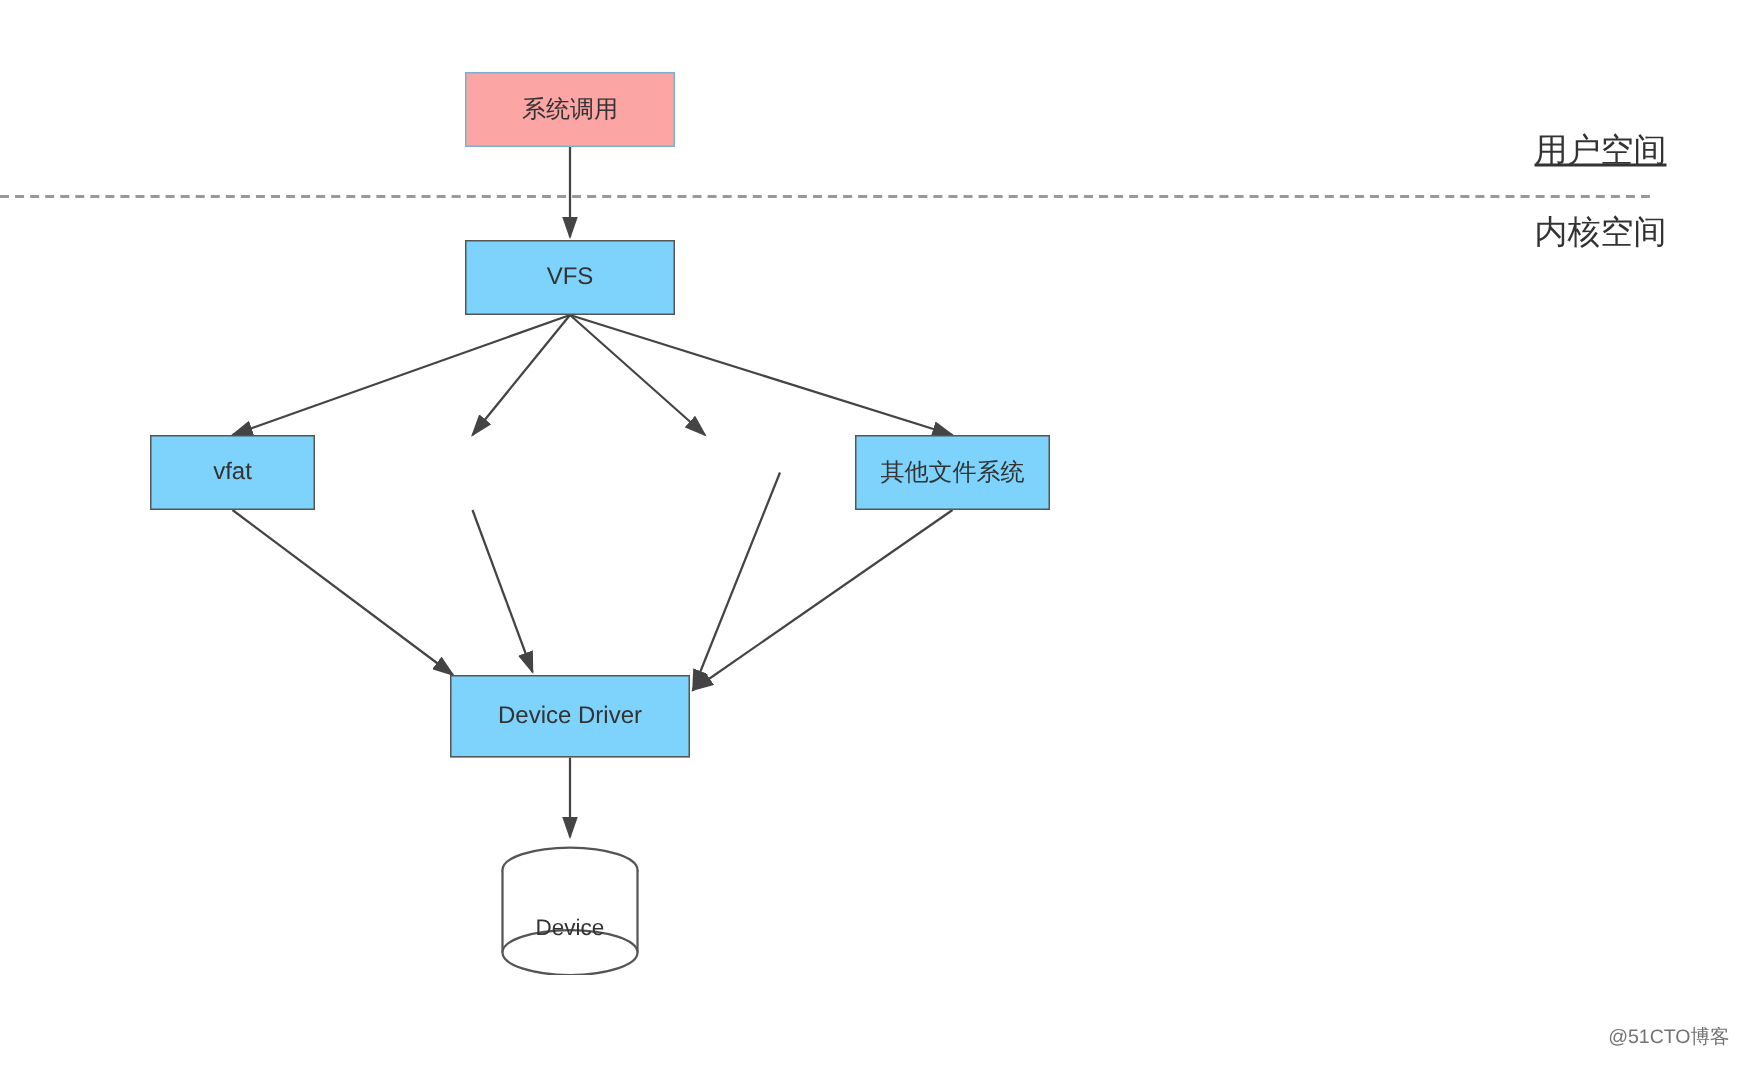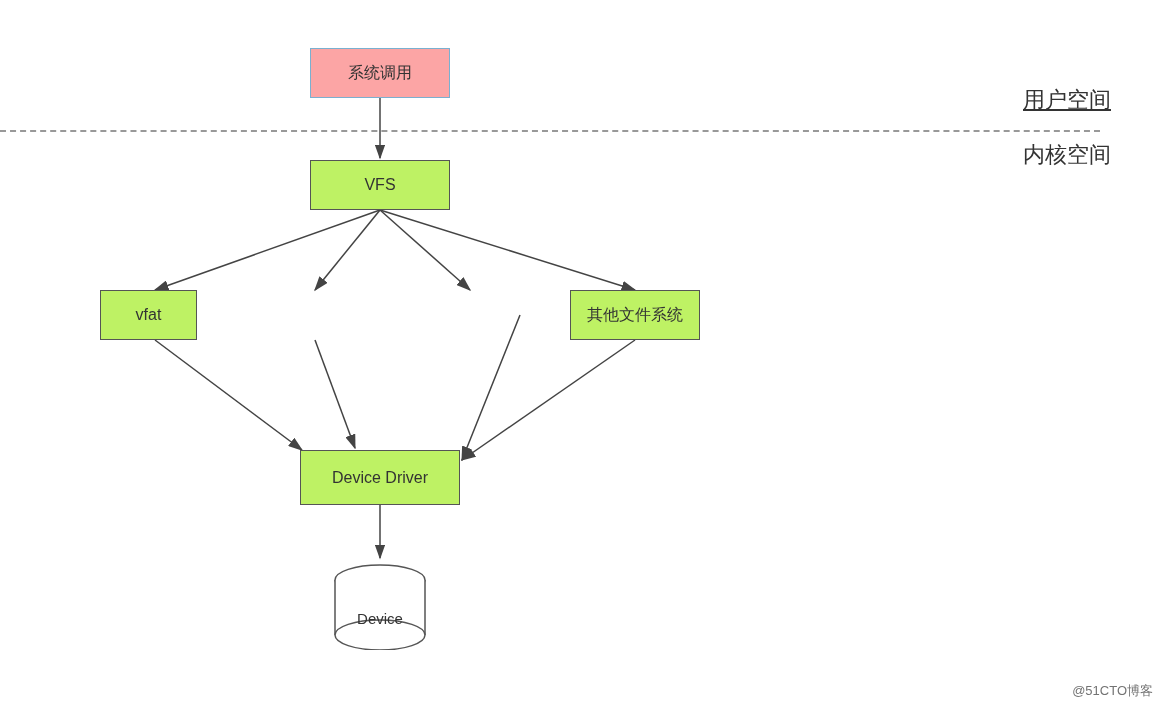--- a/index.html
+++ b/index.html
@@ -42,21 +42,21 @@
       position: absolute;
       top: 140px;
       right: 60px;
       font-size: 22px;
       color: #333;
     }
 
     
     .box {
       position: absolute;
-      background: #bef264;
+      background: #7dd3fc;
       border: 1.5px solid #555;
       display: flex;
       align-items: center;
       justify-content: center;
       font-size: 16px;
       color: #333;
       text-align: center;
     }
 
     .box-syscall {
@@ -71,21 +71,21 @@
     }
 
     .box-vfs {
       width: 140px;
       height: 50px;
       left: 310px;
       top: 160px;
     }
 
     .box-vfat {
-      width: 97px;
+      width: 110px;
       height: 50px;
       left: 100px;
       top: 290px;
     }
 
     .box-ext4 {
       width: 110px;
       height: 50px;
       left: 260px;
       top: 290px;

